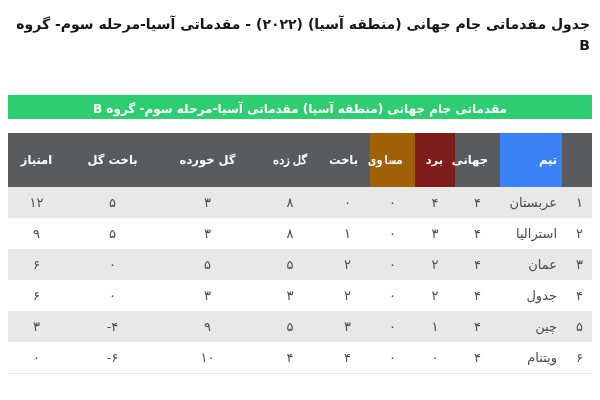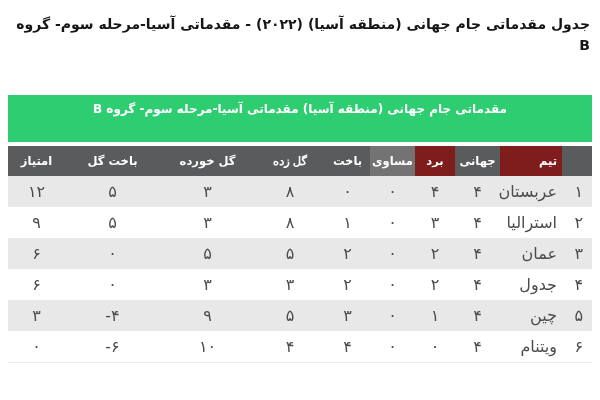--- a/index.html
+++ b/index.html
@@ -16,45 +16,45 @@
     font-size: 14px;
     line-height: 21px;
     color: #161616;
     padding: 14px 10px 0 10px;
   }
   .table-wrap {
     margin: 39px 8px 0 8px; 
   }
   .caption {
     direction: rtl;
-    height: 47px;
+    height: 24px;
     line-height: 29px;
     text-align: center;
     font-size: 12px;
     font-weight: bold;
     color: #ffffff;
-    margin-bottom: 4px;
+    margin-bottom: 14px;
   }
   table {
     width: 100%;
     border-collapse: collapse;
     table-layout: fixed;
     direction: rtl;
   }
   thead th {
     color: #ffffff;
     font-size: 11.5px;
     font-weight: bold;
     height: 30px;
     text-align: center;
-    padding: 0;
+    padding: 12px;
   }
   tbody td {
     height: 31px;
-    font-size: 16px;
+    font-size: 13px;
     color: #4b4c4e;
     text-align: center;
     padding: 0;
   }
   tbody tr:last-child { border-bottom: 1px solid #ececec; }
   th.team-col, td.team-col { text-align: right; padding-left: 0; padding-right: 5px; }
   th.rank-col, td.rank-col { text-align: right; padding-right: 9px; }
   td.num { direction: ltr; } 
 </style>
 </head>
@@ -73,24 +73,24 @@
         <col style="width:45px">
       <col style="width:45px">
         <col style="width:70px">
         <col style="width:95px">
         <col style="width:95px">
         <col style="width:57px">
     </colgroup>
     <thead>
       <tr>
         <th class="rank-col" style="background: rgb(90, 91, 93);"></th>
-        <th class="team-col" style="background: #7f1d1d;">تیم</th>
+        <th class="team-col" style="background: #3b82f6;">تیم</th>
         <th style="background: rgb(90, 91, 93);">جهانی</th>
         <th style="background: #7f1d1d;">برد</th>
-        <th style="background: #737373;">مساوی</th>
+        <th style="background: #a16207; font-family: Liberation Mono, monospace;">مساوی</th>
         <th style="background: rgb(90, 91, 93); margin-left: 12px;">باخت</th>
         <th style="background: rgb(90, 91, 93); font-family: Liberation Serif, serif;">گل زده</th>
         <th style="background: rgb(90, 91, 93);">گل خورده</th>
         <th style="background: rgb(90, 91, 93);">باخت گل</th>
         <th style="background: rgb(90, 91, 93);">امتیاز</th>
       </tr>
     </thead>
     <tbody>
       <tr style="background: rgb(232, 232, 233);">
         <td class="rank-col">۱</td>

